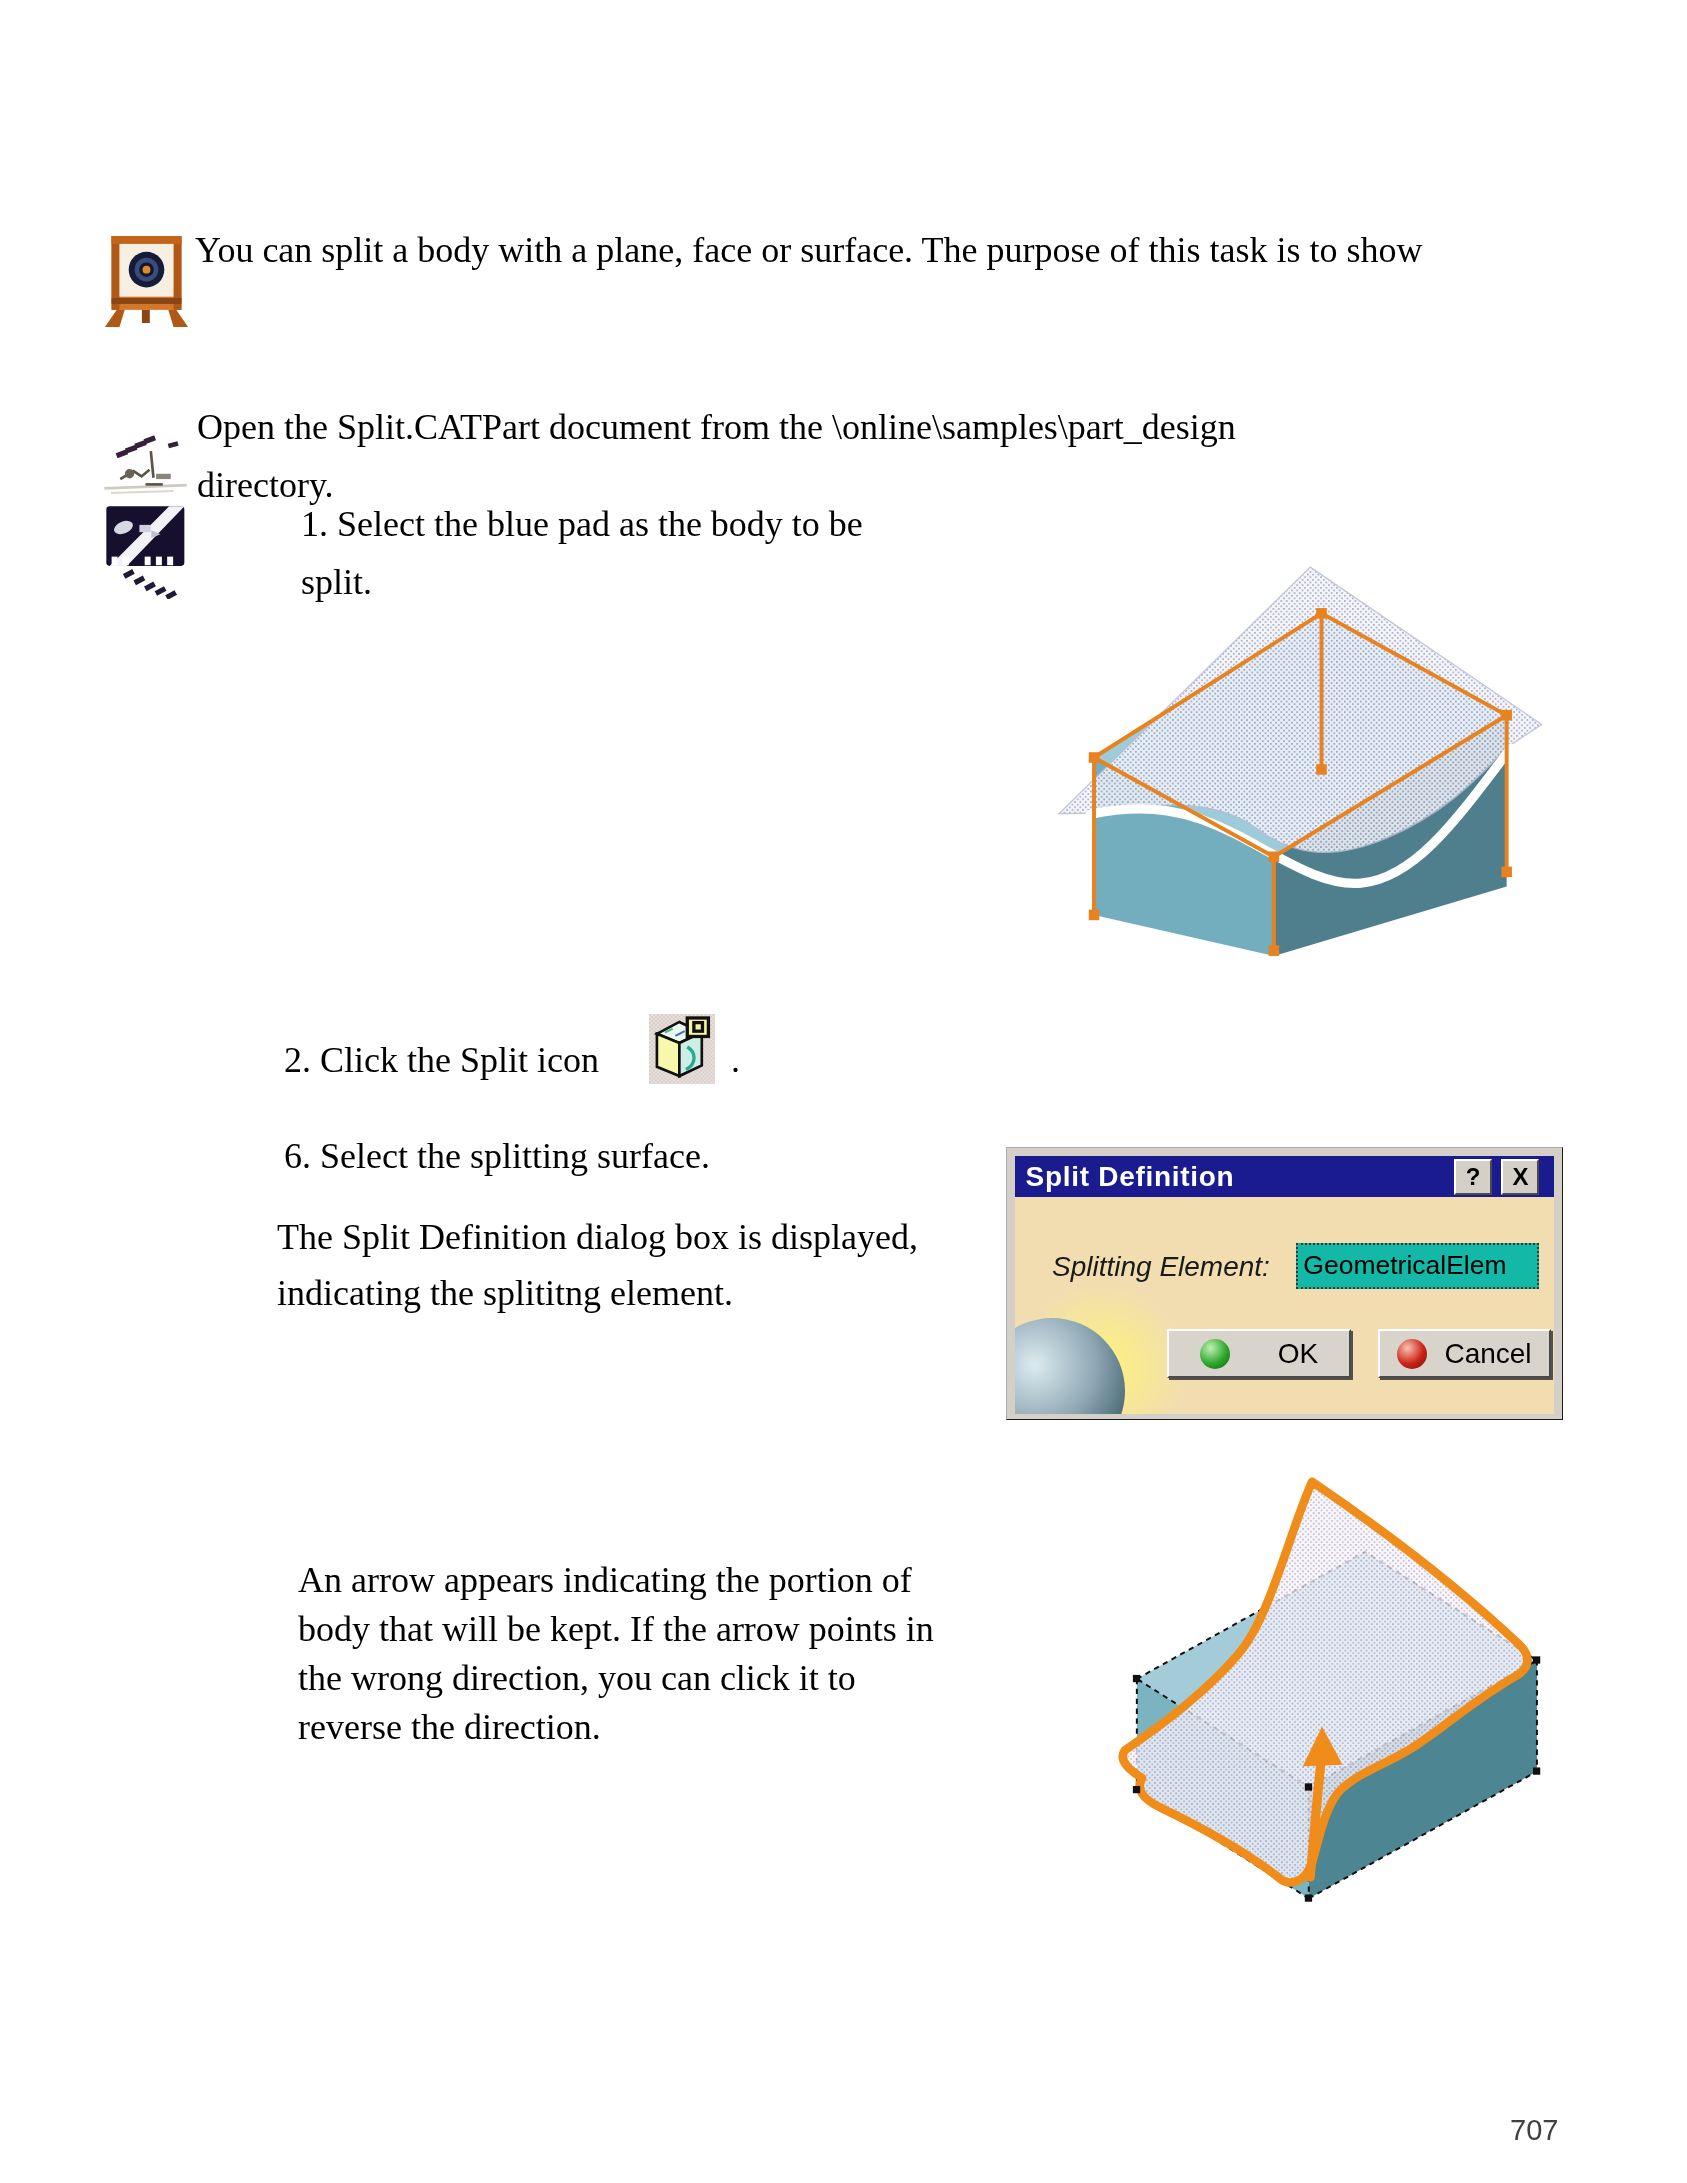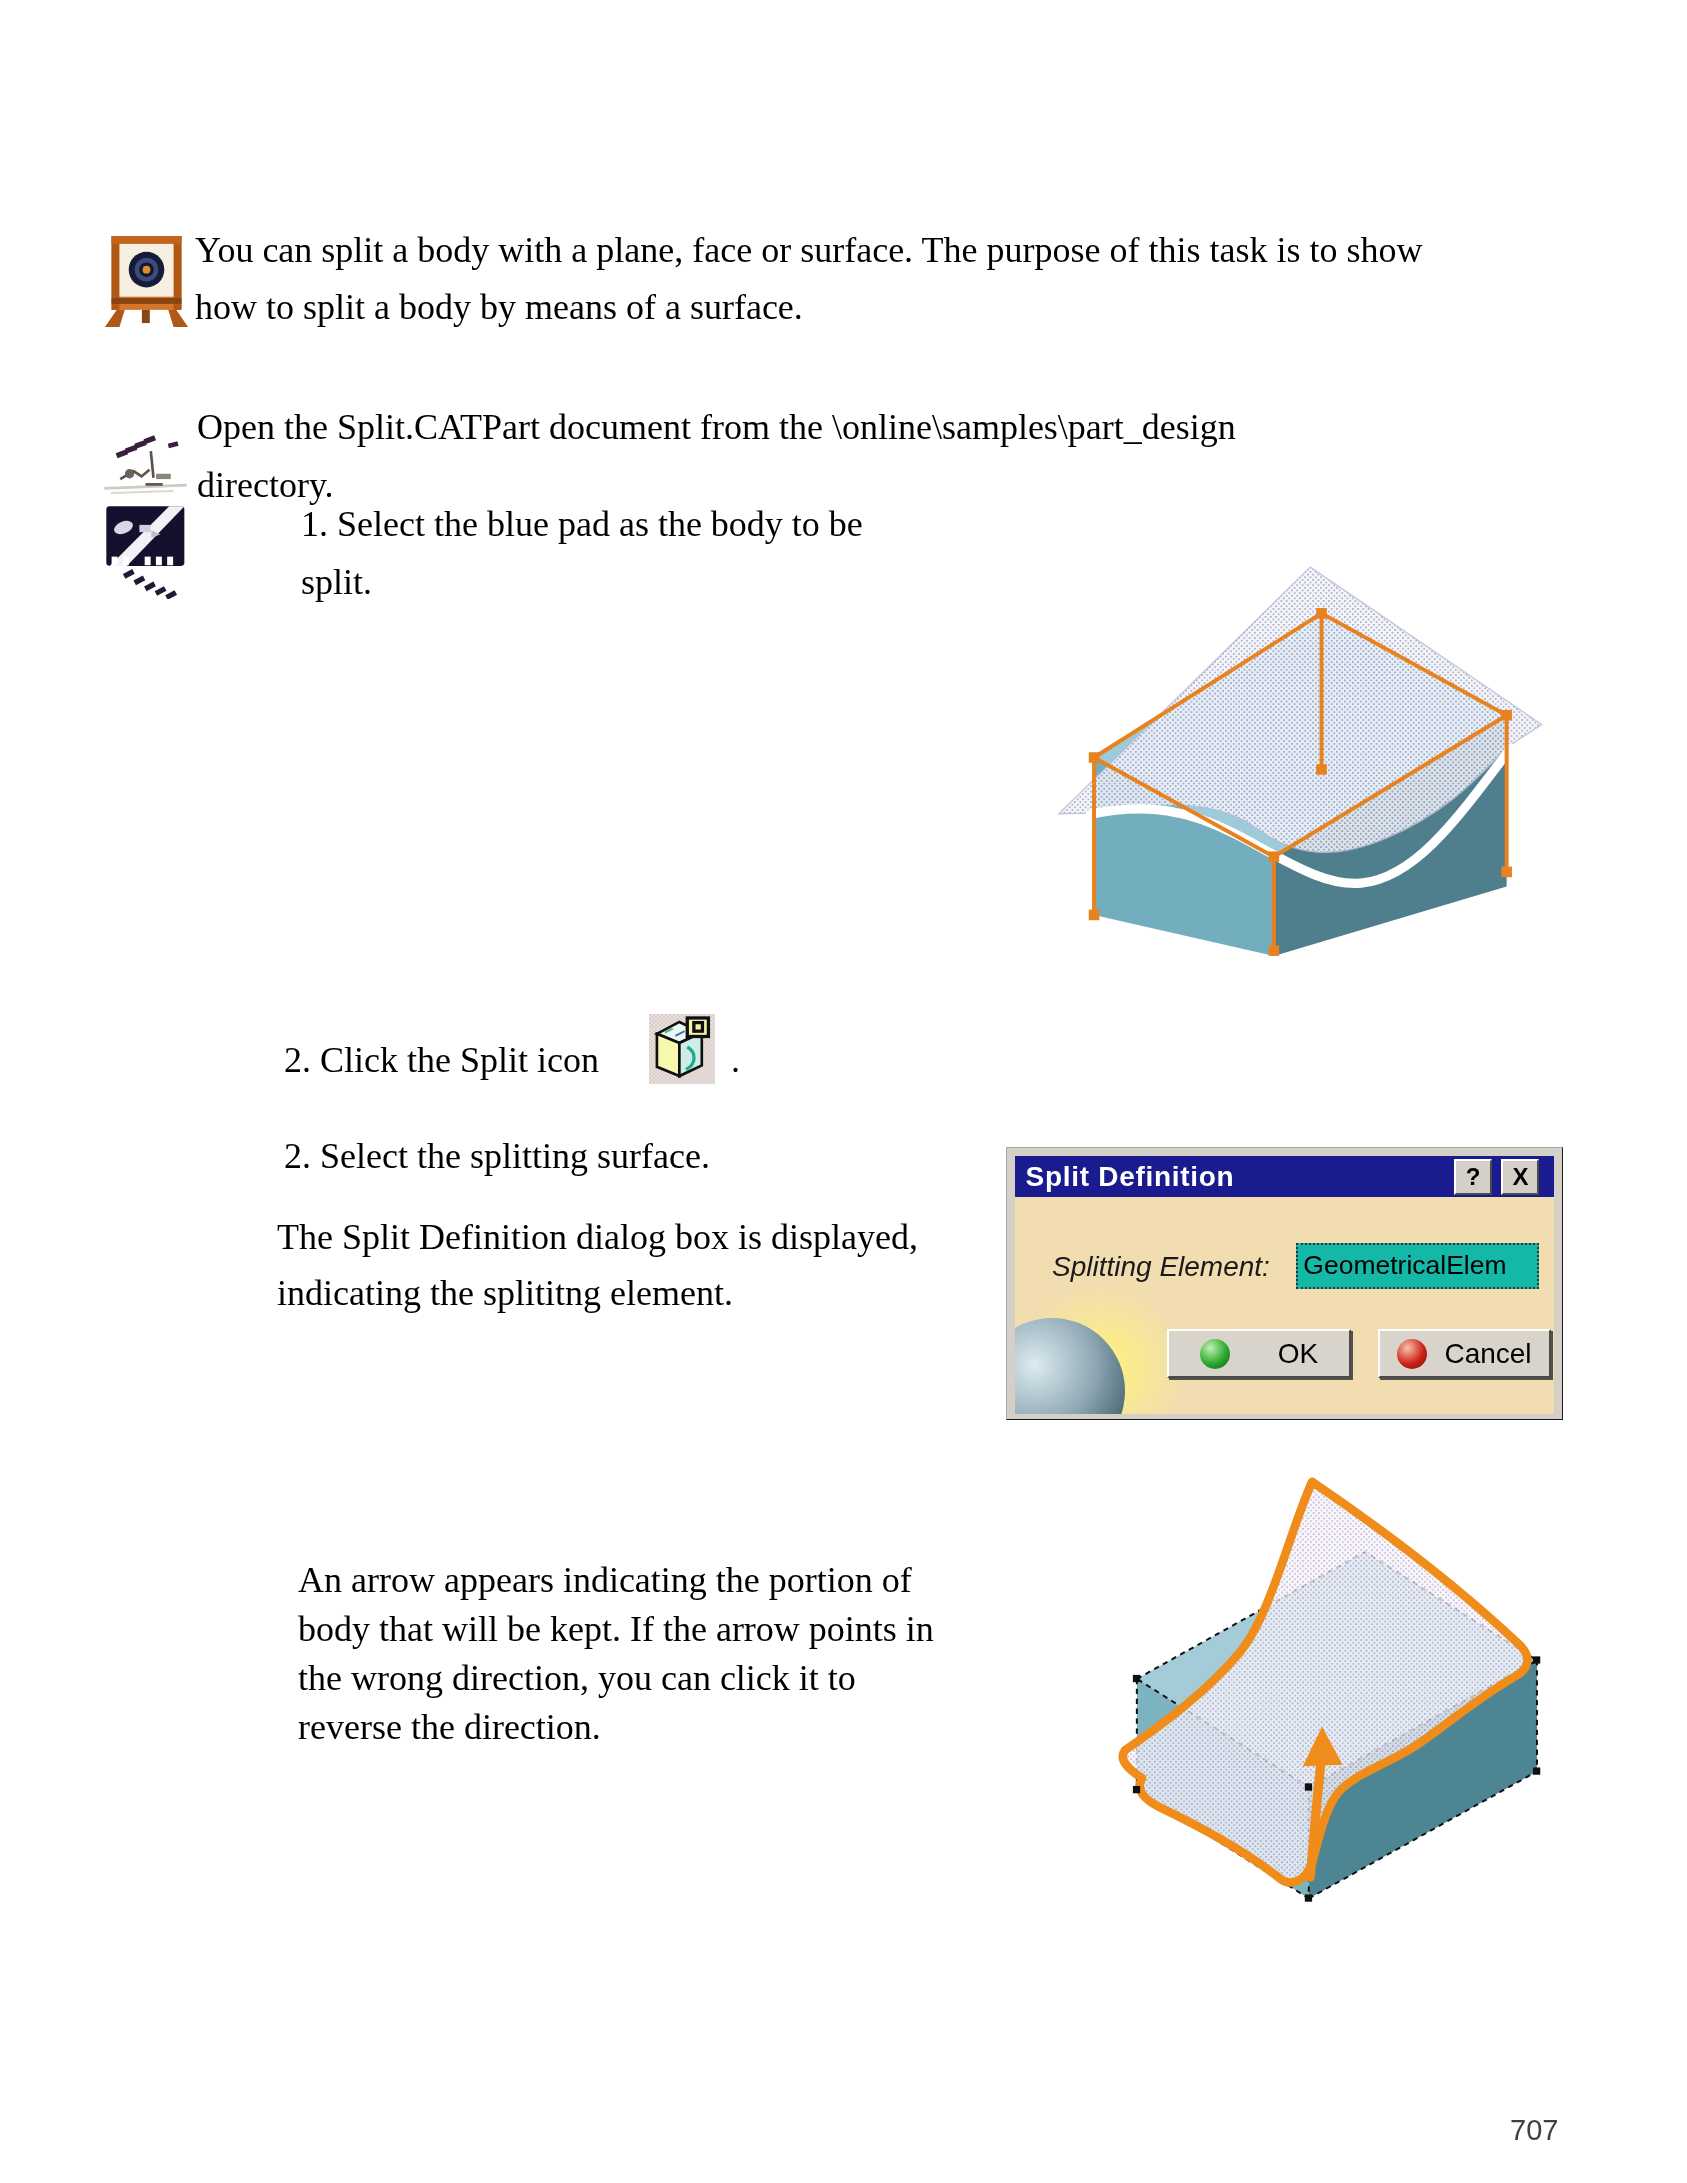--- a/index.html
+++ b/index.html
@@ -111,21 +111,20 @@
     <circle cx="69" cy="55" r="18" fill="#3c4a7c"></circle>
     <circle cx="69" cy="55" r="11" fill="#10182e"></circle>
     <circle cx="69" cy="55" r="6" fill="#e08a2c"></circle>
     <rect x="16" y="98" width="106" height="9" fill="#8a4612"></rect>
     <polygon points="24,116 6,142 28,142 36,116" fill="#b05816"></polygon>
     <polygon points="114,116 132,142 110,142 102,116" fill="#b05816"></polygon>
     <rect x="62" y="116" width="12" height="20" fill="#8a4612"></rect>
   </svg>
   <div class="para p-intro">
     <span class="ln">You can split a body with a plane, face or surface. The purpose of this task is to show</span>
-    <span class="ln">how to split a body by means of a surface.</span>
   </div>
 
   <svg class="abs icon-open" viewBox="0 0 140 140">
     <line x1="8" y1="118" x2="132" y2="113" stroke="#cfcac2" stroke-width="4"></line>
     <line x1="18" y1="125" x2="112" y2="122" stroke="#dcd8d0" stroke-width="3"></line>
     <g fill="#38203c">
       <rect x="26" y="62" width="17" height="8" transform="rotate(-20 34 66)"></rect>
       <rect x="40" y="55" width="17" height="8" transform="rotate(-20 48 59)"></rect>
       <rect x="54" y="48" width="17" height="8" transform="rotate(-20 62 52)"></rect>
       <rect x="68" y="41" width="17" height="8" transform="rotate(-20 76 45)"></rect>
@@ -228,21 +227,21 @@
       <polygon points="12,30 46,44 46,94 12,80" fill="#f8f8ac" stroke="#101010" stroke-width="4"></polygon>
       <polygon points="46,44 80,28 80,78 46,94" fill="#cdeee4" stroke="#101010" stroke-width="4"></polygon>
       <path d="M 58,50 C 72,58 72,76 56,84" fill="none" stroke="#28a890" stroke-width="5"></path>
       <rect x="58" y="6" width="32" height="28" fill="#f4f4a4" stroke="#101010" stroke-width="5"></rect>
       <rect x="68" y="13" width="13" height="13" fill="none" stroke="#101010" stroke-width="5"></rect>
     </svg>
     <span class="s2-period">.</span>
   </div>
 
   <div class="para p-step3">
-    <span class="ln">2. Select the splitting surface.</span>
+    <span class="ln">6. Select the splitting surface.</span>
   </div>
 
   <div class="para p-note">
     <span class="ln">The Split Definition dialog box is displayed,</span>
     <span class="ln">indicating the splititng element.</span>
   </div>
 
   <div class="dialog">
     <div class="dlg-titlebar">
       <span class="dlg-title">Split Definition</span>

